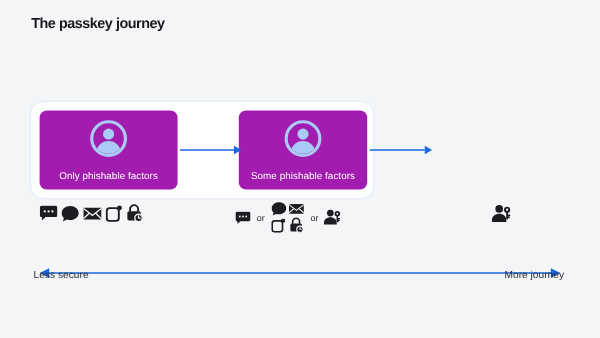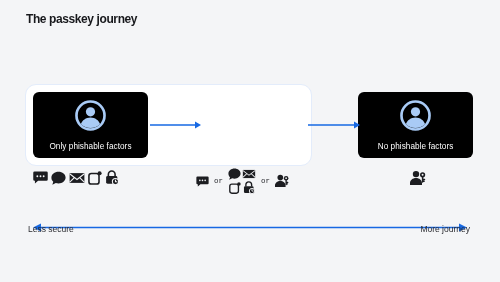--- a/index.html
+++ b/index.html
@@ -41,21 +41,21 @@
     height: 82px;
     background: #ffffff;
     border: 1.5px solid #e3ecfb;
     border-radius: 11px;
     box-sizing: border-box;
   }
 
   
   .card {
     position: absolute;
-    background: #000000;
+    background: #a21caf;
     border-radius: 6px;
     box-sizing: border-box;
     display: flex;
     flex-direction: column;
     align-items: center;
     justify-content: flex-start;
   }
   .card-1 { left: 33px;  top: 92px; width: 115px; height: 66px; }
   .card-2 { left: 199px; top: 92px; width: 107px; height: 66px; }
   .card-3 { left: 358px; top: 92px; width: 115px; height: 66px; }
@@ -96,21 +96,20 @@
   }
   .icons-1 { left: 33px;  top: 170px; gap: 3px; }
   .icons-2 { left: 196px; top: 168px; gap: 4px; }
   .icons-3 { left: 410px; top: 170px; gap: 3px; }
 
   .ic { display: block; }
   .or-text {
     font-size: 7.5px;
     color: #2a2b30;
     padding: 0 1px;
-    font-family: Liberation Mono, monospace;
   }
   .stack-2x2 {
     display: grid;
     grid-template-columns: auto auto;
     gap: 1px 1px;
     align-items: center;
     justify-items: center;
   }
 
   
@@ -143,29 +142,29 @@
 
   <div class="card card-1">
     <svg class="card-avatar" viewBox="0 0 40 40">
       <circle cx="20" cy="20" r="17" fill="none" stroke="#a9cbf6" stroke-width="3.2"></circle>
       <circle cx="20" cy="15.5" r="5.6" fill="#a9cbf6"></circle>
       <path d="M20 22.4c-5.6 0-10.1 3.4-11.6 8.0 3.0 3.0 7.1 4.8 11.6 4.8s8.6-1.8 11.6-4.8c-1.5-4.6-6.0-8.0-11.6-8.0z" fill="#a9cbf6"></path>
     </svg>
     <div class="card-label">Only phishable factors</div>
   </div>
 
-
-  <div class="card card-3">
+  <div class="card card-2">
     <svg class="card-avatar" viewBox="0 0 40 40">
       <circle cx="20" cy="20" r="17" fill="none" stroke="#a9cbf6" stroke-width="3.2"></circle>
       <circle cx="20" cy="15.5" r="5.6" fill="#a9cbf6"></circle>
       <path d="M20 22.4c-5.6 0-10.1 3.4-11.6 8.0 3.0 3.0 7.1 4.8 11.6 4.8s8.6-1.8 11.6-4.8c-1.5-4.6-6.0-8.0-11.6-8.0z" fill="#a9cbf6"></path>
     </svg>
-    <div class="card-label">No phishable factors</div>
-  </div>
+    <div class="card-label">Some phishable factors</div>
+  </div>
+
 
   <svg class="connector conn-1" viewBox="0 0 52 10">
     <line x1="0" y1="5" x2="45" y2="5" stroke="#1668e3" stroke-width="1.3"></line>
     <path d="M45 1.4 L51 5 L45 8.6 Z" fill="#1668e3"></path>
   </svg>
   <svg class="connector conn-2" viewBox="0 0 53 10">
     <line x1="0" y1="5" x2="46" y2="5" stroke="#1668e3" stroke-width="1.3"></line>
     <path d="M46 1.4 L52 5 L46 8.6 Z" fill="#1668e3"></path>
   </svg>
 

